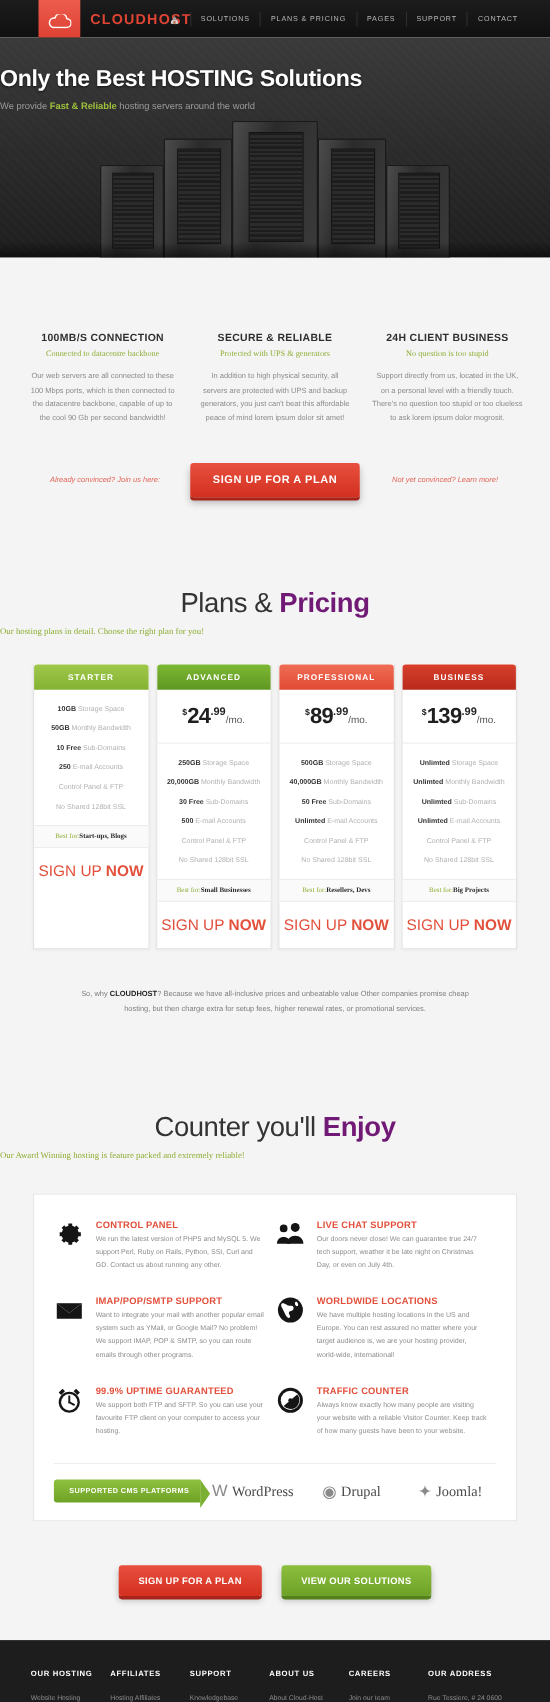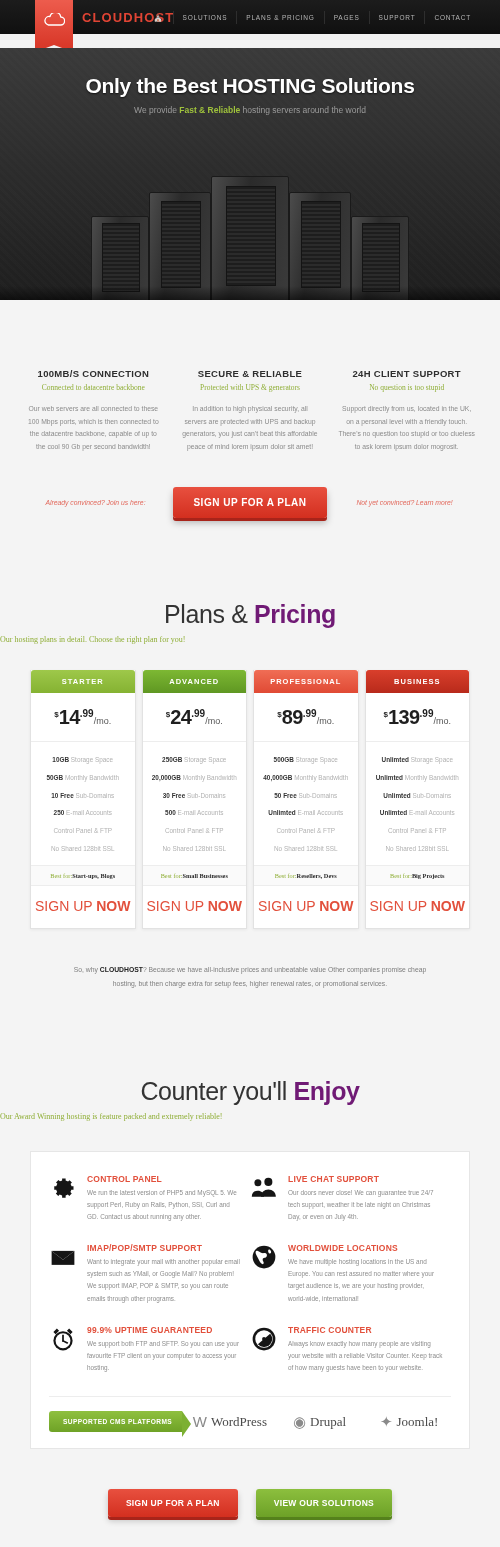--- a/index.html
+++ b/index.html
@@ -68,27 +68,25 @@
     letter-spacing: 0.8px;
     text-decoration: none;
     padding: 3px 9px;
     border-left: 1px solid #2e2e2e;
     white-space: nowrap;
   }
 
   
   .hero {
     position: relative;
-    height: 252px;
+    height: 200px;
     background:
       repeating-linear-gradient(45deg, rgba(255,255,255,0.012) 0 3px, transparent 3px 6px),
       linear-gradient(#3a3a3a, #2a2a2a 55%, #1e1e1e);
     overflow: hidden;
-    text-align: center;
-    margin-top: 14px;
   }
   .hero h1 {
     margin-top: 26px;
     font-size: 21px;
     font-weight: bold;
     color: #fff;
     letter-spacing: -0.3px;
     text-shadow: 0 1px 2px rgba(0,0,0,.7);
   }
   .hero h1 .light { font-weight: bold; }
@@ -438,21 +436,21 @@
       <h3>100MB/S CONNECTION</h3>
       <div class="tag">Connected to datacentre backbone</div>
       <p>Our web servers are all connected to these 100 Mbps ports, which is then connected to the datacentre backbone, capable of up to the cool 90 Gb per second bandwidth!</p>
     </div>
     <div class="col3">
       <h3>SECURE &amp; RELIABLE</h3>
       <div class="tag">Protected with UPS &amp; generators</div>
       <p>In addition to high physical security, all servers are protected with UPS and backup generators, you just can't beat this affordable peace of mind lorem ipsum dolor sit amet!</p>
     </div>
     <div class="col3">
-      <h3>24H CLIENT SUPPORT</h3>
+      <h3>24H CLIENT BUSINESS</h3>
       <div class="tag">No question is too stupid</div>
       <p>Support directly from us, located in the UK, on a personal level with a friendly touch. There's no question too stupid or too clueless to ask lorem ipsum dolor mogrosit.</p>
     </div>
   </div>
   <div class="cta-row">
     <div class="cta-note">Already convinced? Join us here:</div>
     <button class="btn-red">SIGN UP FOR A PLAN</button>
     <div class="cta-note">Not yet convinced? Learn more!</div>
   </div>
 </div>
@@ -460,23 +458,20 @@
 <div class="plans-section">
   <div class="sec-title">
     <span>Plans &amp; </span><b>Pricing</b>
   </div>
   <div class="sec-sub">Our hosting plans in detail. Choose the right plan for you!</div>
 
   <div class="pricing">
 
     <div class="plan">
       <div class="plan-head h-starter">STARTER</div>
-      <div class="price">
-        <span class="cur">$</span><span class="main">14</span><span class="cents">.99</span><span class="per">/mo.</span>
-      </div>
       <div class="feat-list">
         <div class="feat"><b>10GB</b><span> Storage Space</span></div>
         <div class="feat"><b>50GB</b><span> Monthly Bandwidth</span></div>
         <div class="feat"><b>10 Free</b><span> Sub-Domains</span></div>
         <div class="feat"><b>250</b><span> E-mail Accounts</span></div>
         <div class="feat"><b></b><span>Control Panel &amp; FTP</span></div>
         <div class="feat"><b></b><span>No Shared 128bit SSL</span></div>
       </div>
       <div class="bestfor"><span>Best for:</span><b>Start-ups, Blogs</b></div>
       <a class="plan-cta" href="#"><span>SIGN UP </span><b>NOW</b></a>

